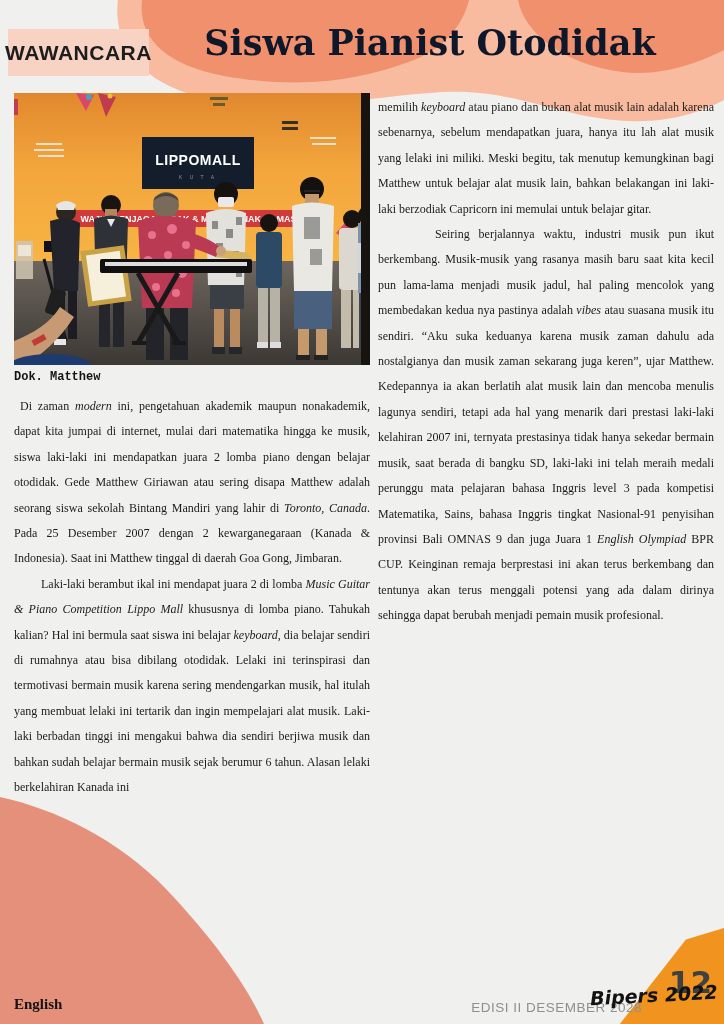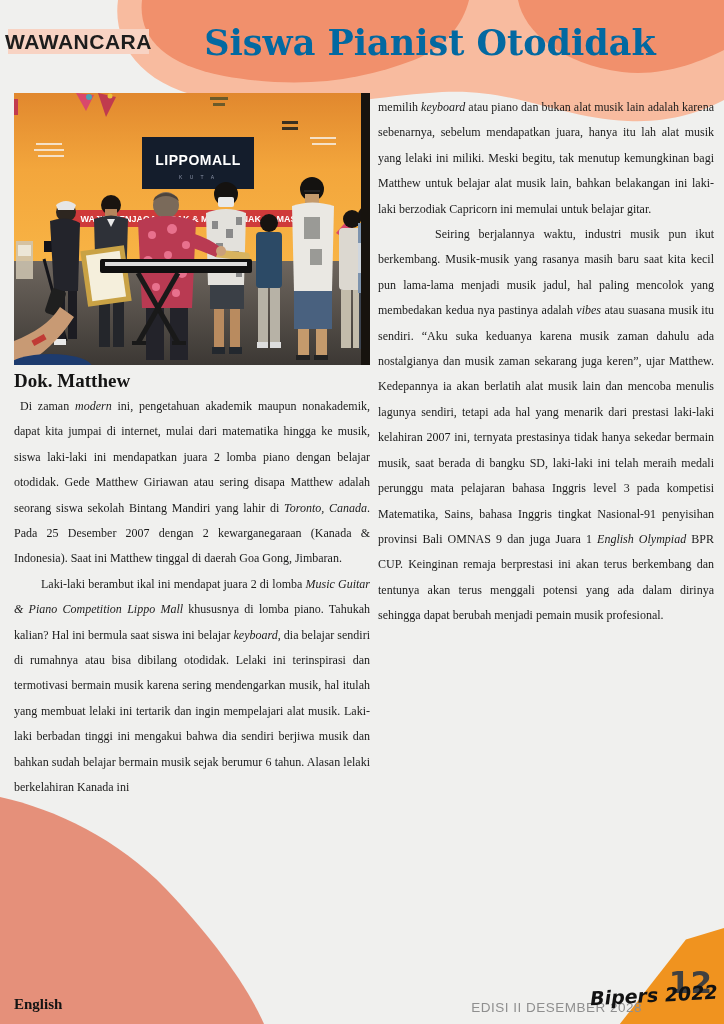--- a/index.html
+++ b/index.html
@@ -13,42 +13,42 @@
   }
   .deco{position:absolute;pointer-events:none;}
   .wave-top{top:0;left:0;}
   .blob-bl{left:0;bottom:0;}
   .corner-orange{
     position:absolute;right:0;bottom:0;width:112px;height:96px;
     background:#f0931f;
     clip-path:polygon(66% 12%,100% 0,100% 100%,7% 100%);
   }
   .category-box{
-    position:absolute;left:8px;top:29px;width:141px;height:25px;
+    position:absolute;left:8px;top:29px;width:141px;height:47px;
     background:#f8d3c3;
     display:flex;align-items:center;justify-content:center;
   }
   .category-box span{
     font-family:"Liberation Sans", sans-serif;
     font-weight:bold;font-size:21px;letter-spacing:.5px;color:#1d1d1d;
   }
   .page-title{
     position:absolute;left:185px;top:24px;width:490px;margin:0;
     text-align:center;
     font-family:"DejaVu Serif", serif;
-    font-weight:bold;font-size:35px;line-height:1.1;color:#0369a1;
+    font-weight:bold;font-size:35px;line-height:1.1;color:#0f172a;
   }
   .photo{
     position:absolute;left:14px;top:93px;width:356px;height:272px;
     background:#e89b3c;
   }
   .photo svg{display:block;}
   .photo-caption{
     position:absolute;left:14px;top:370px;
-    font-weight:bold;font-size:19px;color:#141414;
+    font-weight:bold;font-size:12px;color:#141414;font-family:Liberation Mono, monospace;
   }
   .col{position:absolute;text-align:justify;font-size:12px;line-height:25.4px;z-index:2;}
   .col p{margin:0;}
   .col-left{left:14px;top:394px;width:356px;}
   .col-right{left:378px;top:95px;width:336px;}
   .ind-small{text-indent:6px;}
   .ind-med{text-indent:27px;}
   .ind-big{text-indent:57px;}
   .author{
     position:absolute;left:14px;top:996px;z-index:3;

